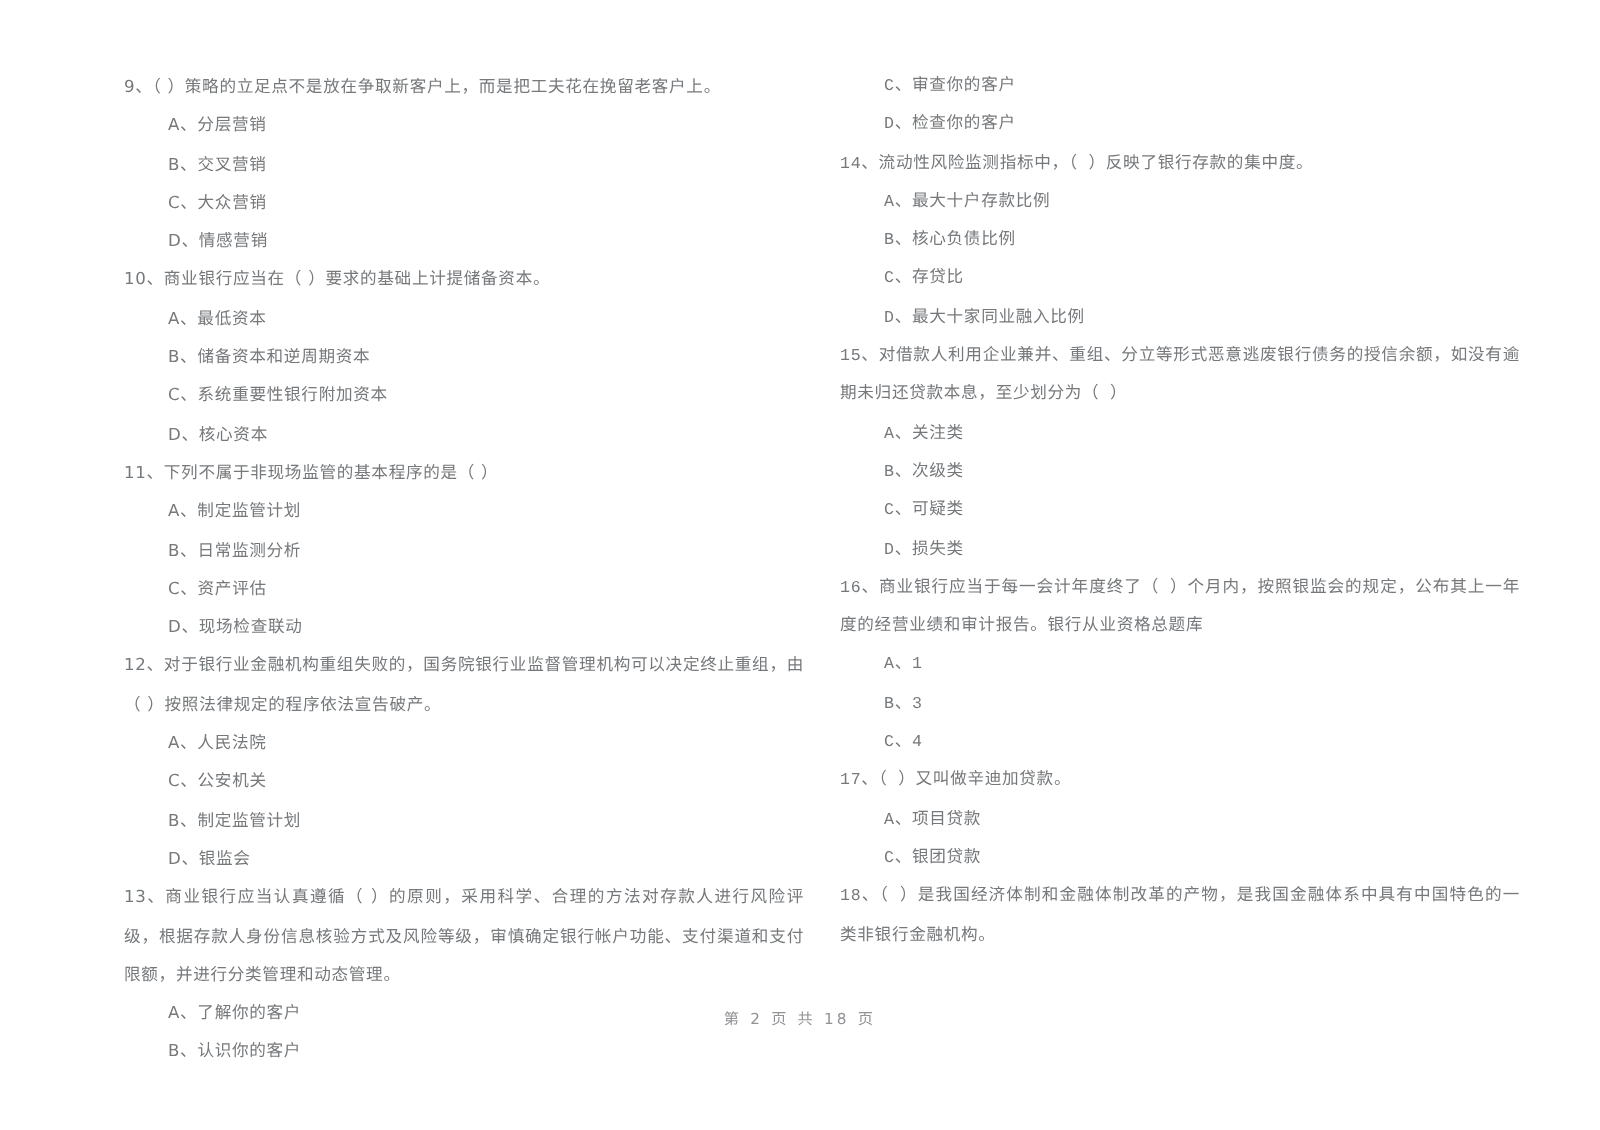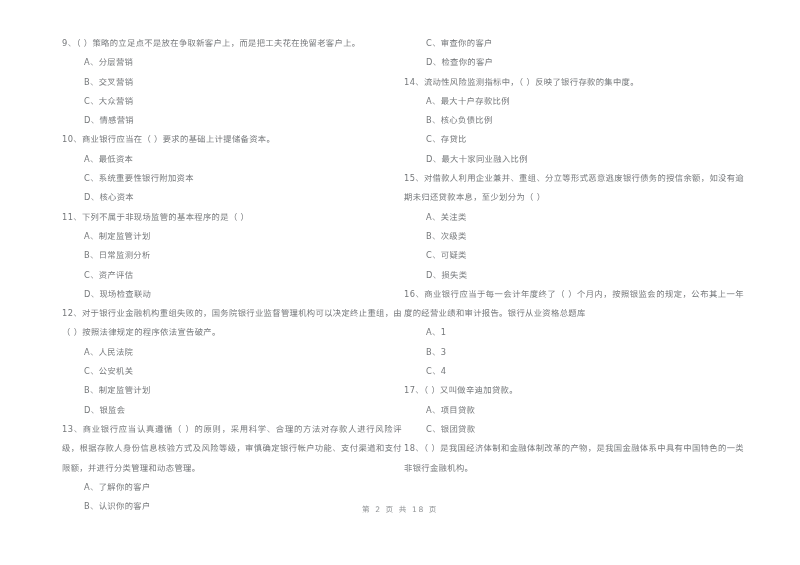--- a/index.html
+++ b/index.html
@@ -35,21 +35,21 @@
     flex-direction: row;
     align-items: flex-start;
   }
 
   .col {
     width: 340px;
     box-sizing: border-box;
     overflow: hidden;
   }
   .col-left  { margin-left: 62px; }
-  .col-right { margin-left: 2px; }
+  .col-right { margin-left: 18px; font-family: Liberation Mono, monospace; }
 
   .q-block {
     margin: 0;
     padding: 0;
   }
 
   .q-stem {
     font-size: 8.3px;
     line-height: 19.3px;
     letter-spacing: 0.35px;
@@ -103,20 +103,21 @@
         <p class="q-stem">9、（      ）策略的立足点不是放在争取新客户上，而是把工夫花在挽留老客户上。</p>
         <p class="q-opt">A、分层营销</p>
         <p class="q-opt">B、交叉营销</p>
         <p class="q-opt">C、大众营销</p>
         <p class="q-opt">D、情感营销</p>
       </div>
 
       <div class="q-block">
         <p class="q-stem">10、商业银行应当在（      ）要求的基础上计提储备资本。</p>
         <p class="q-opt">A、最低资本</p>
+        <p class="q-opt">B、储备资本和逆周期资本</p>
         <p class="q-opt">C、系统重要性银行附加资本</p>
         <p class="q-opt">D、核心资本</p>
       </div>
 
       <div class="q-block">
         <p class="q-stem">11、下列不属于非现场监管的基本程序的是（      ）</p>
         <p class="q-opt">A、制定监管计划</p>
         <p class="q-opt">B、日常监测分析</p>
         <p class="q-opt">C、资产评估</p>
         <p class="q-opt">D、现场检查联动</p>

